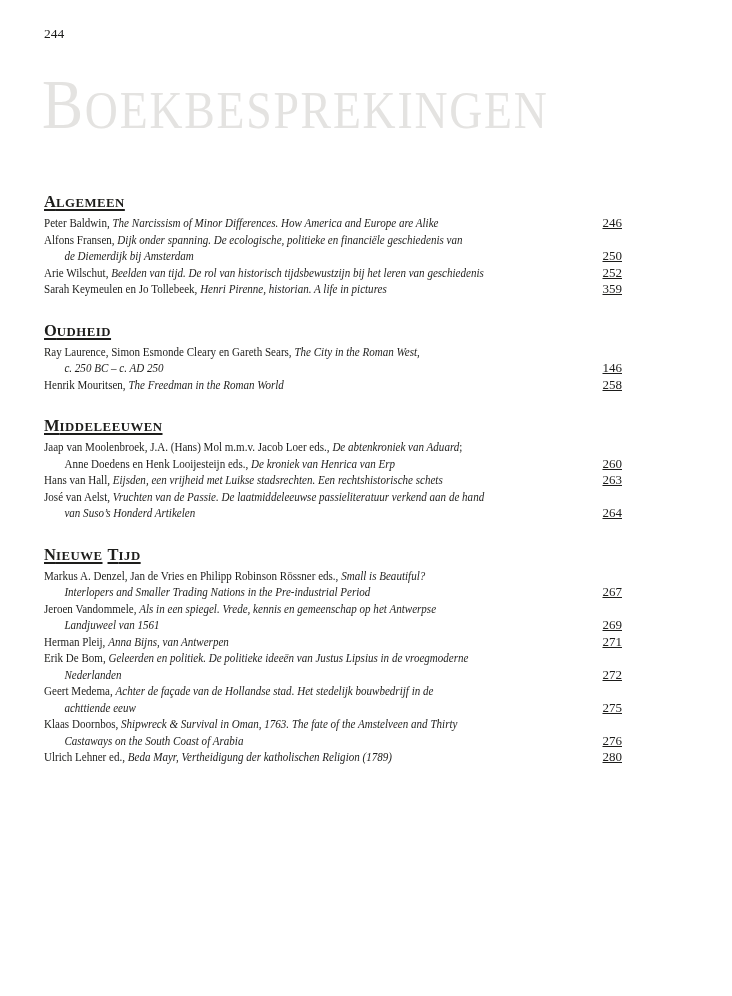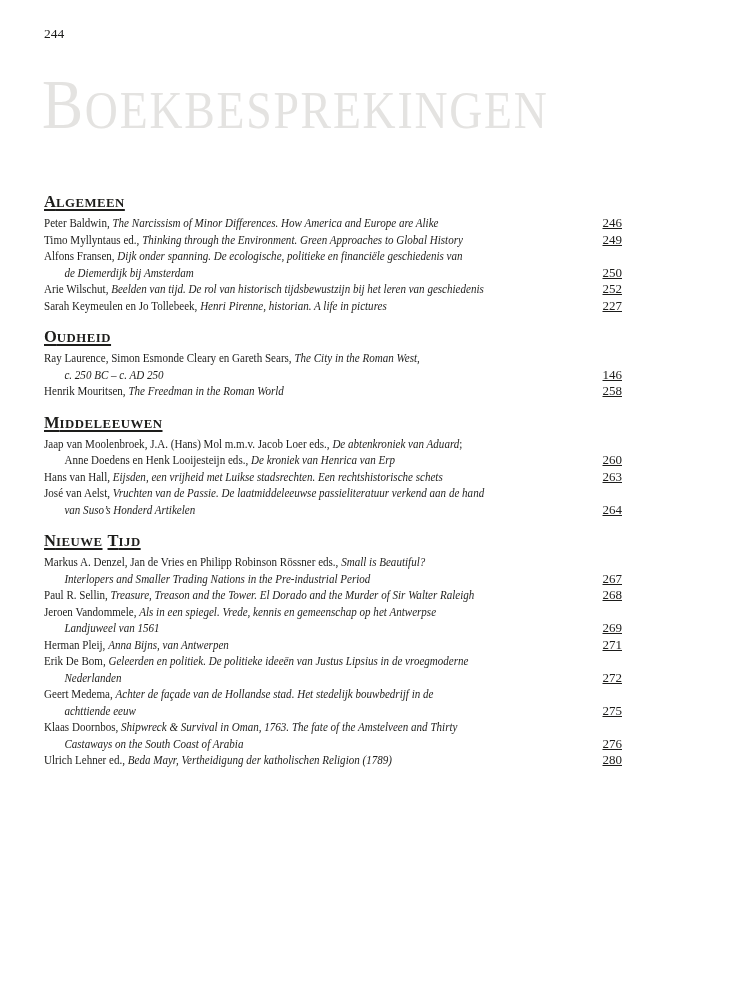--- a/index.html
+++ b/index.html
@@ -22,21 +22,21 @@
     letter-spacing:2px;
     white-space:nowrap;
     transform:scaleX(0.88);
     transform-origin:0 0;
   }
   .t-initial{font-size:70px;}
   .t-rest{font-size:52px;}
   .content{
     position:absolute;left:44px;top:189px;width:578px;
   }
-  .toc-section + .toc-section{margin-top:10px;}
+  .toc-section + .toc-section{margin-top:20px;}
   .section-heading{
     margin:0 0 2px 0;
     font-weight:700;
     line-height:20px;
     white-space:nowrap;
     text-decoration:underline;
   }
   .hw + .hw{margin-left:5px;}
   .hc{font-size:16.5px;}
   .hr{font-size:12.8px;letter-spacing:0.5px;}
@@ -65,42 +65,36 @@
       <section class="toc-section">
         <h2 class="section-heading"><span class="hw"><span class="hc">A</span><span class="hr">LGEMEEN</span></span></h2>
         <div class="entry">
           <div class="lines">
             <div class="line"><span class="rm">Peter Baldwin, </span><span class="it">The Narcissism of Minor Differences. How America and Europe are Alike</span></div>
           </div>
           <span class="pagenum">246</span>
         </div>
         <div class="entry">
           <div class="lines">
-            <div class="line"><span class="rm">Timo Myllyntaus ed., </span><span class="it">Thinking through the Environment. Green Approaches to Global History</span></div>
-          </div>
-          <span class="pagenum">249</span>
-        </div>
-        <div class="entry">
-          <div class="lines">
             <div class="line"><span class="rm">Alfons Fransen, </span><span class="it">Dijk onder spanning. De ecologische, politieke en financiële geschiedenis van</span></div>
             <div class="line cont"><span class="it">de Diemerdijk bij Amsterdam</span></div>
           </div>
           <span class="pagenum">250</span>
         </div>
         <div class="entry">
           <div class="lines">
             <div class="line"><span class="rm">Arie Wilschut, </span><span class="it">Beelden van tijd. De rol van historisch tijdsbewustzijn bij het leren van geschiedenis</span></div>
           </div>
           <span class="pagenum">252</span>
         </div>
         <div class="entry">
           <div class="lines">
             <div class="line"><span class="rm">Sarah Keymeulen en Jo Tollebeek, </span><span class="it">Henri Pirenne, historian. A life in pictures</span></div>
           </div>
-          <span class="pagenum">227</span>
+          <span class="pagenum">359</span>
         </div>
       </section>
       <section class="toc-section">
         <h2 class="section-heading"><span class="hw"><span class="hc">O</span><span class="hr">UDHEID</span></span></h2>
         <div class="entry">
           <div class="lines">
             <div class="line"><span class="rm">Ray Laurence, Simon Esmonde Cleary en Gareth Sears, </span><span class="it">The City in the Roman West,</span></div>
             <div class="line cont"><span class="it">c. 250 BC – c. AD 250</span></div>
           </div>
           <span class="pagenum">146</span>
@@ -139,26 +133,20 @@
         <h2 class="section-heading"><span class="hw"><span class="hc">N</span><span class="hr">IEUWE</span></span><span class="hw"><span class="hc">T</span><span class="hr">IJD</span></span></h2>
         <div class="entry">
           <div class="lines">
             <div class="line"><span class="rm">Markus A. Denzel, Jan de Vries en Philipp Robinson Rössner eds., </span><span class="it">Small is Beautiful?</span></div>
             <div class="line cont"><span class="it">Interlopers and Smaller Trading Nations in the Pre-industrial Period</span></div>
           </div>
           <span class="pagenum">267</span>
         </div>
         <div class="entry">
           <div class="lines">
-            <div class="line"><span class="rm">Paul R. Sellin, </span><span class="it">Treasure, Treason and the Tower. El Dorado and the Murder of Sir Walter Raleigh</span></div>
-          </div>
-          <span class="pagenum">268</span>
-        </div>
-        <div class="entry">
-          <div class="lines">
             <div class="line"><span class="rm">Jeroen Vandommele, </span><span class="it">Als in een spiegel. Vrede, kennis en gemeenschap op het Antwerpse</span></div>
             <div class="line cont"><span class="it">Landjuweel van 1561</span></div>
           </div>
           <span class="pagenum">269</span>
         </div>
         <div class="entry">
           <div class="lines">
             <div class="line"><span class="rm">Herman Pleij, </span><span class="it">Anna Bijns, van Antwerpen</span></div>
           </div>
           <span class="pagenum">271</span>

